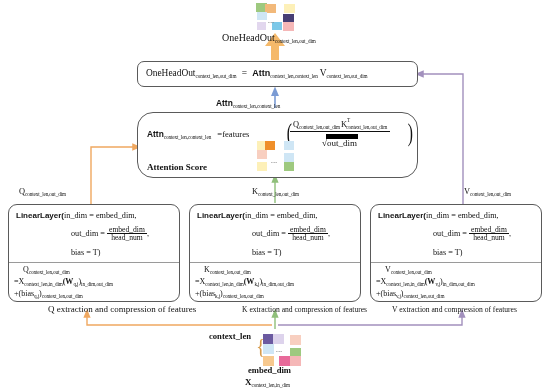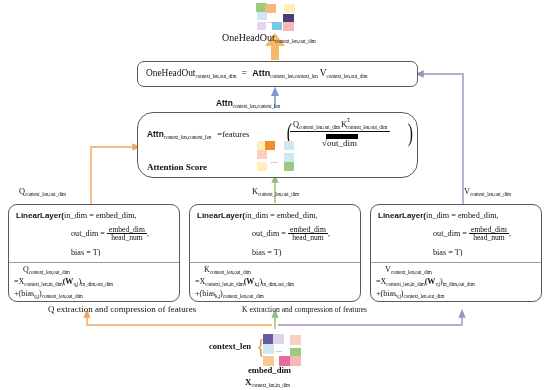--- a/index.html
+++ b/index.html
@@ -327,22 +327,23 @@
     <div class="math" style="position:absolute; left:14px; top:61px; font-size:8px;">
       <span>V</span><span class="sub">context_len,out_dim</span>
     </div>
     <div class="math" style="position:absolute; left:5px; top:73px; font-size:8px;">
       <span>=X</span><span class="sub">context_len,in_dim</span><span class="bold">(W</span><span class="sub">v,j</span><span>)</span><span class="sub">in_dim,out_dim</span>
     </div>
     <div class="math" style="position:absolute; left:5px; top:85px; font-size:8px;">
       <span>+(bias</span><span class="sub">v,j</span><span>)</span><span class="sub">context_len,out_dim</span>
     </div>
   </div>
-
-  <div class="abs math bold" style="left:209px; top:342px; font-size:8.6px;">context_len</div>
+  <div class="abs caption" style="left:392px; top:305px;">V extraction and compression of features</div>
+
+  <div class="abs math bold" style="left:209px; top:332px; font-size:8.6px;">context_len</div>
   <div class="abs brace" style="left:256px; top:336px;">{</div>
 
   <div class="grid" style="left:263px; top:334px; width:44px; height:32px;">
     <div class="cell" style="left:0px;  top:0px;  width:11px; height:10px; background:#6b5aa0;"></div>
     <div class="cell" style="left:10px; top:0px;  width:11px; height:10px; background:#ddd3ec;"></div>
     <div class="cell" style="left:27px; top:1px;  width:11px; height:10px; background:#f8cfc0;"></div>
     <div class="cell" style="left:0px;  top:10px; width:11px; height:10px; background:#cfe6f5;"></div>
     <div class="cell" style="left:27px; top:14px; width:11px; height:10px; background:#9ec97f;"></div>
     <div class="cell" style="left:0px;  top:22px; width:11px; height:10px; background:#f7c98f;"></div>
     <div class="cell" style="left:16px; top:22px; width:12px; height:10px; background:#e86a9a;"></div>

